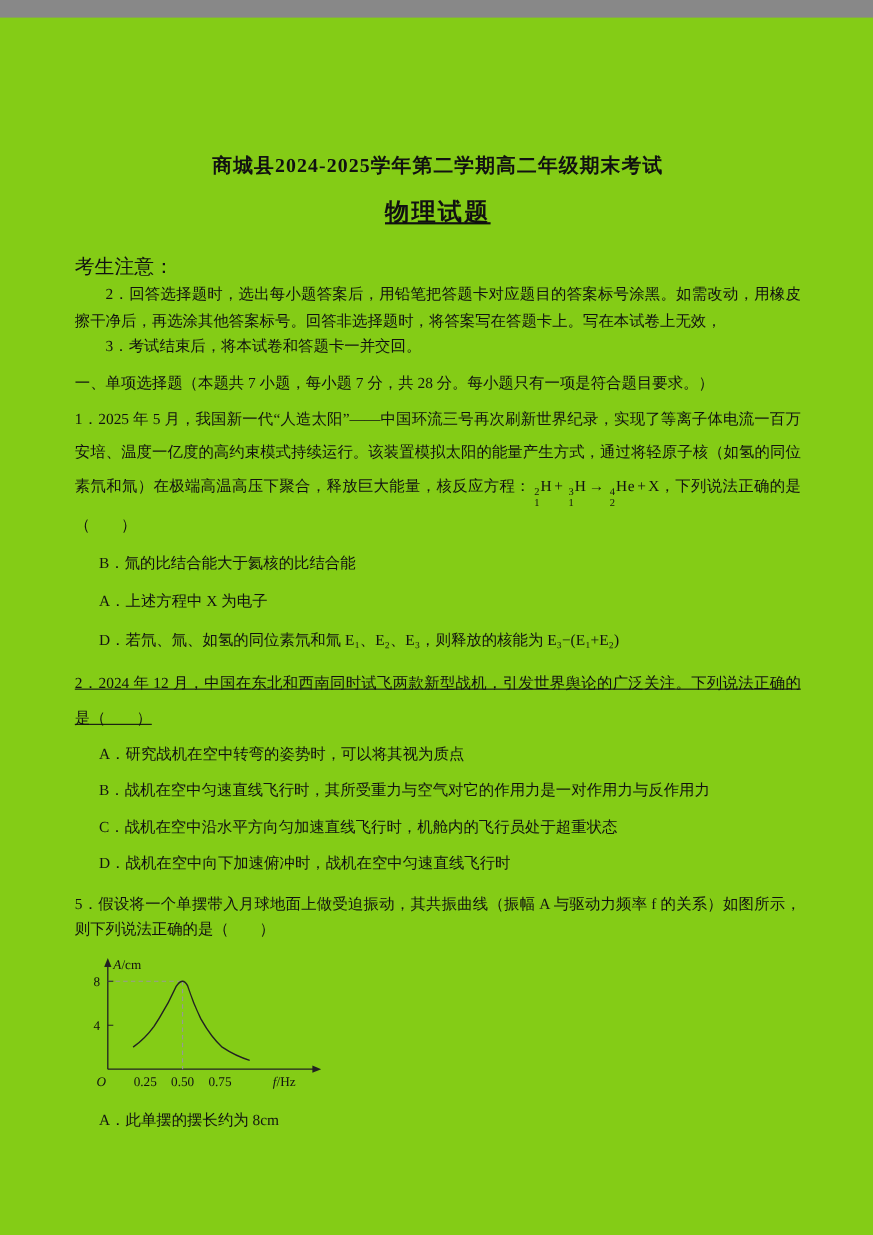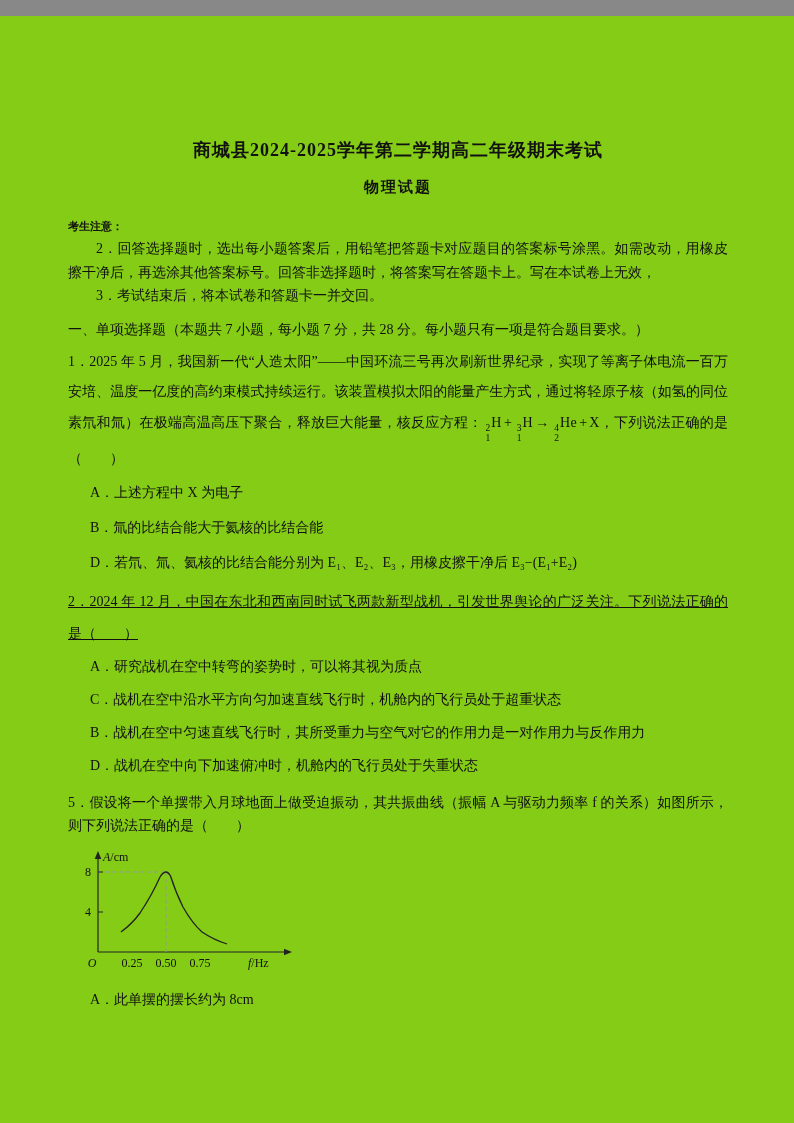--- a/index.html
+++ b/index.html
@@ -8,26 +8,27 @@
     margin:16px auto;overflow:hidden;color:#111;
     font-family:"Liberation Serif","DejaVu Serif",serif;
     font-size:14px;
   }
   .content{position:absolute;left:68px;top:122px;width:660px;}
   .doc-title{
     text-align:center;font-size:18px;font-weight:bold;letter-spacing:1px;
     margin:0 0 16px 0;
   }
   .doc-subtitle{
-    text-align:center;font-size:15px;font-weight:bold;letter-spacing:2px;
+    text-align:center;font-size:22px;font-weight:bold;letter-spacing:2px;
     margin:0 0 22px 0;
+    text-decoration:underline;
   }
   .notice-heading{
     font-family:"Liberation Sans","DejaVu Sans",sans-serif;
-    font-weight:bold;font-size:11px;margin:0 0 3px 0;
+    font-weight:normal;font-size:18px;margin:0 0 3px 0;
   }
   .note{margin:0;line-height:23.5px;text-indent:2em;text-align:justify;}
   .section-heading{margin:10px 0 0 0;line-height:23px;text-align:justify;}
   .stem{margin:6px 0 0 0;text-align:justify;}
   .stem.loose{line-height:30.5px;}
   .stem.mid{line-height:32px;text-decoration:underline;}
   .stem.tight{line-height:23px;margin-top:9px;}
   .option{margin:0;padding-left:22px;line-height:35px;text-align:justify;}
   .option.q2{line-height:33px;}
   .option.last{line-height:30px;}
@@ -69,31 +70,31 @@
       <p class="stem loose"><span>1．2025 年 5 月，我国新一代“人造太阳”——中国环流三号再次刷新世界纪录，实现了等离子体电流一百万安培、温度一亿度的高约束模式持续运行。该装置模拟太阳的能量产生方式，通过将轻原子核（如氢的同位素氘和氚）在极端高温高压下聚合，释放巨大能量，核反应方程：</span><span class="ss">
             <span>2</span>
             <span>1</span>
           </span><span class="nuc-sym">H</span><span class="op">+</span><span class="ss">
             <span>3</span>
             <span>1</span>
           </span><span class="nuc-sym">H</span><span class="op">→</span><span class="ss">
             <span>4</span>
             <span>2</span>
           </span><span class="nuc-sym">He</span><span class="op">+</span><span>X</span><span>，下列说法正确的是（　　）</span></p>
+      <p class="option">B．氚的比结合能大于氦核的比结合能</p>
       <p class="option">A．上述方程中 X 为电子</p>
-      <p class="option">B．氚的比结合能大于氦核的比结合能</p>
-      <p class="option">D．若氘、氚、氦核的比结合能分别为 E₁、E₂、E₃，用橡皮擦干净后 E₃−(E₁+E₂)</p>
+      <p class="option">D．若氘、氚、如氢的同位素氘和氚 E₁、E₂、E₃，则释放的核能为 E₃−(E₁+E₂)</p>
     </div>
 
     <div>
       <p class="stem mid">2．2024 年 12 月，中国在东北和西南同时试飞两款新型战机，引发世界舆论的广泛关注。下列说法正确的是（　　）</p>
       <p class="option q2">A．研究战机在空中转弯的姿势时，可以将其视为质点</p>
+      <p class="option q2">B．战机在空中匀速直线飞行时，其所受重力与空气对它的作用力是一对作用力与反作用力</p>
       <p class="option q2">C．战机在空中沿水平方向匀加速直线飞行时，机舱内的飞行员处于超重状态</p>
-      <p class="option q2">B．战机在空中匀速直线飞行时，其所受重力与空气对它的作用力是一对作用力与反作用力</p>
-      <p class="option q2">D．战机在空中向下加速俯冲时，机舱内的飞行员处于失重状态</p>
+      <p class="option q2">D．战机在空中向下加速俯冲时，战机在空中匀速直线飞行时</p>
     </div>
 
     <div>
       <p class="stem tight">5．假设将一个单摆带入月球地面上做受迫振动，其共振曲线（振幅 A 与驱动力频率 f 的关系）如图所示，则下列说法正确的是（　　）</p>
 
       <div class="chart-wrap">
         <svg width="250" height="136" viewBox="0 0 250 136">
 
           <line class="axis" x1="28" y1="105" x2="28" y2="8"></line>
           <polygon points="28,4 24.7,12 31.3,12" fill="#222"></polygon>

